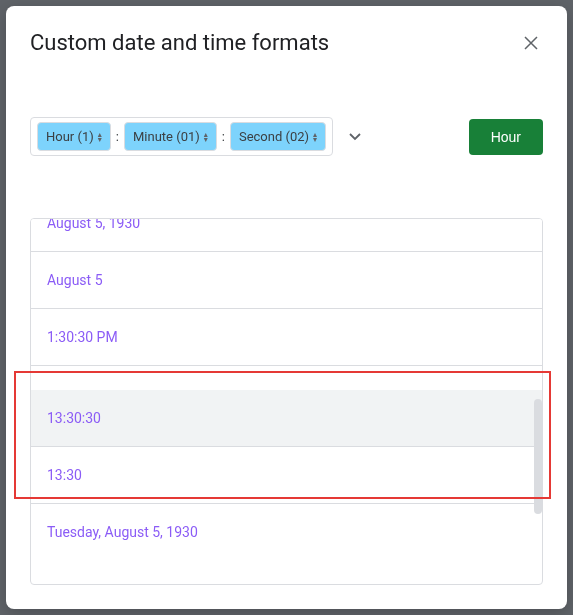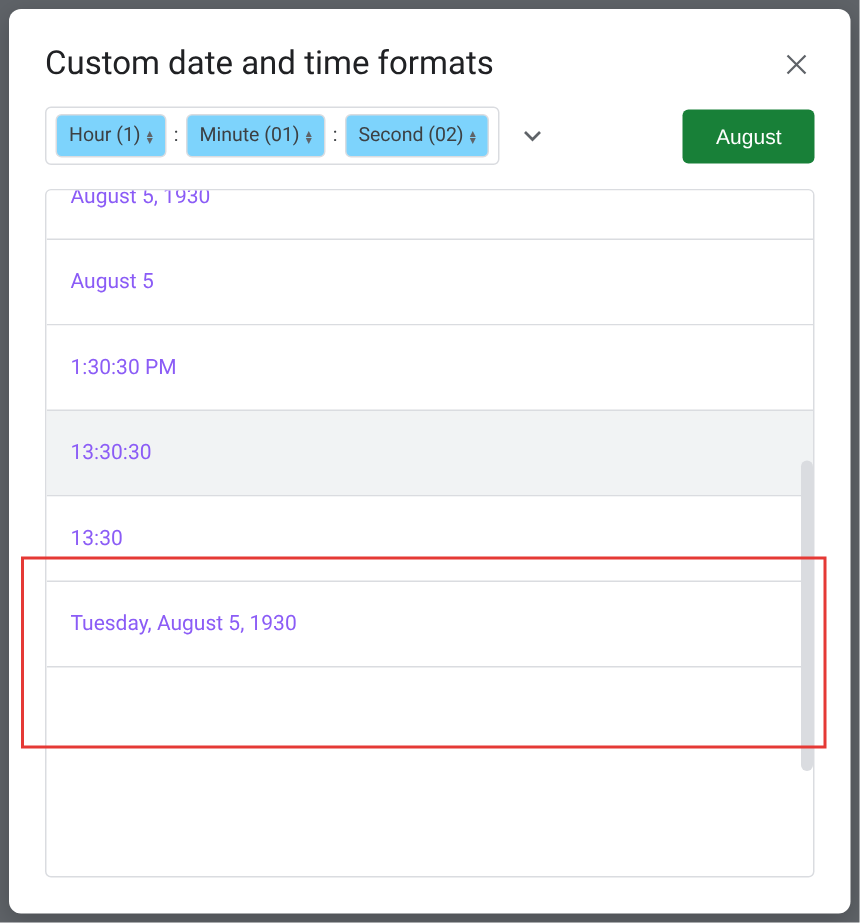--- a/index.html
+++ b/index.html
@@ -14,20 +14,21 @@
     }
     .dialog {
       background: white;
       width: 561px;
       height: 603px;
       border-radius: 8px;
       box-shadow: 0 4px 16px rgba(0,0,0,0.2);
       display: flex;
       flex-direction: column;
       overflow: hidden;
+      gap: 46px;
     }
     .header {
       padding: 24px 24px 16px 24px;
       display: flex;
       align-items: center;
       justify-content: space-between;
     }
     .title {
       font-size: 22px;
       font-weight: 400;
@@ -122,20 +123,21 @@
     .list-item {
       padding: 20px 16px;
       font-size: 14px;
       color: #8b5cf6;
       border-bottom: 1px solid #dadce0;
       cursor: pointer;
       background: white;
     }
     .list-item.selected {
       background: #f1f3f4;
+      margin-top: 24px;
     }
     .scrollbar-track {
       position: absolute;
       right: 0;
       top: 180px;
       bottom: 70px;
       width: 8px;
       background: #dadce0;
       border-radius: 4px;
     }
@@ -181,21 +183,21 @@
       <div class="token">
         <span>Second (02)</span>
         <span class="updown">▴<br>▾</span>
       </div>
     </div>
     <button class="expand-btn">
       <svg width="12" height="8" viewBox="0 0 12 8">
           <path d="M1 1 L6 6 L11 1" stroke="#5f6368" stroke-width="1.8" fill="none"></path>
         </svg>
     </button>
-    <button class="apply-btn">August</button>
+    <button class="apply-btn">Hour</button>
   </div>
 
   <div class="list-container">
     <div class="list" id="format-list">
         <div class="list-item">August 5, 1930</div>
         <div class="list-item">August 5</div>
         <div class="list-item">1:30:30 PM</div>
         <div class="list-item selected">13:30:30</div>
         <div class="list-item">13:30</div>
         <div class="list-item">Tuesday, August 5, 1930</div>

